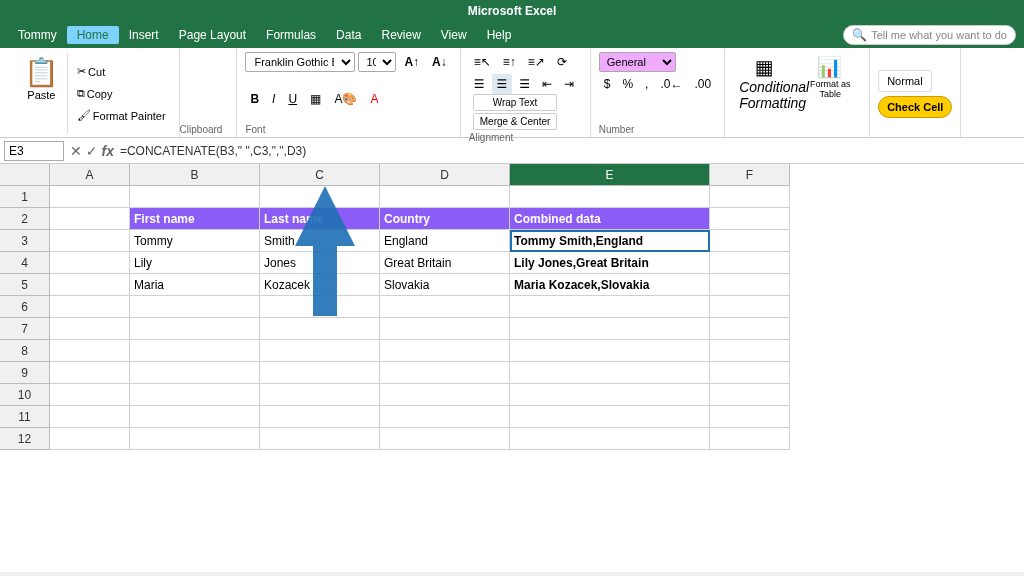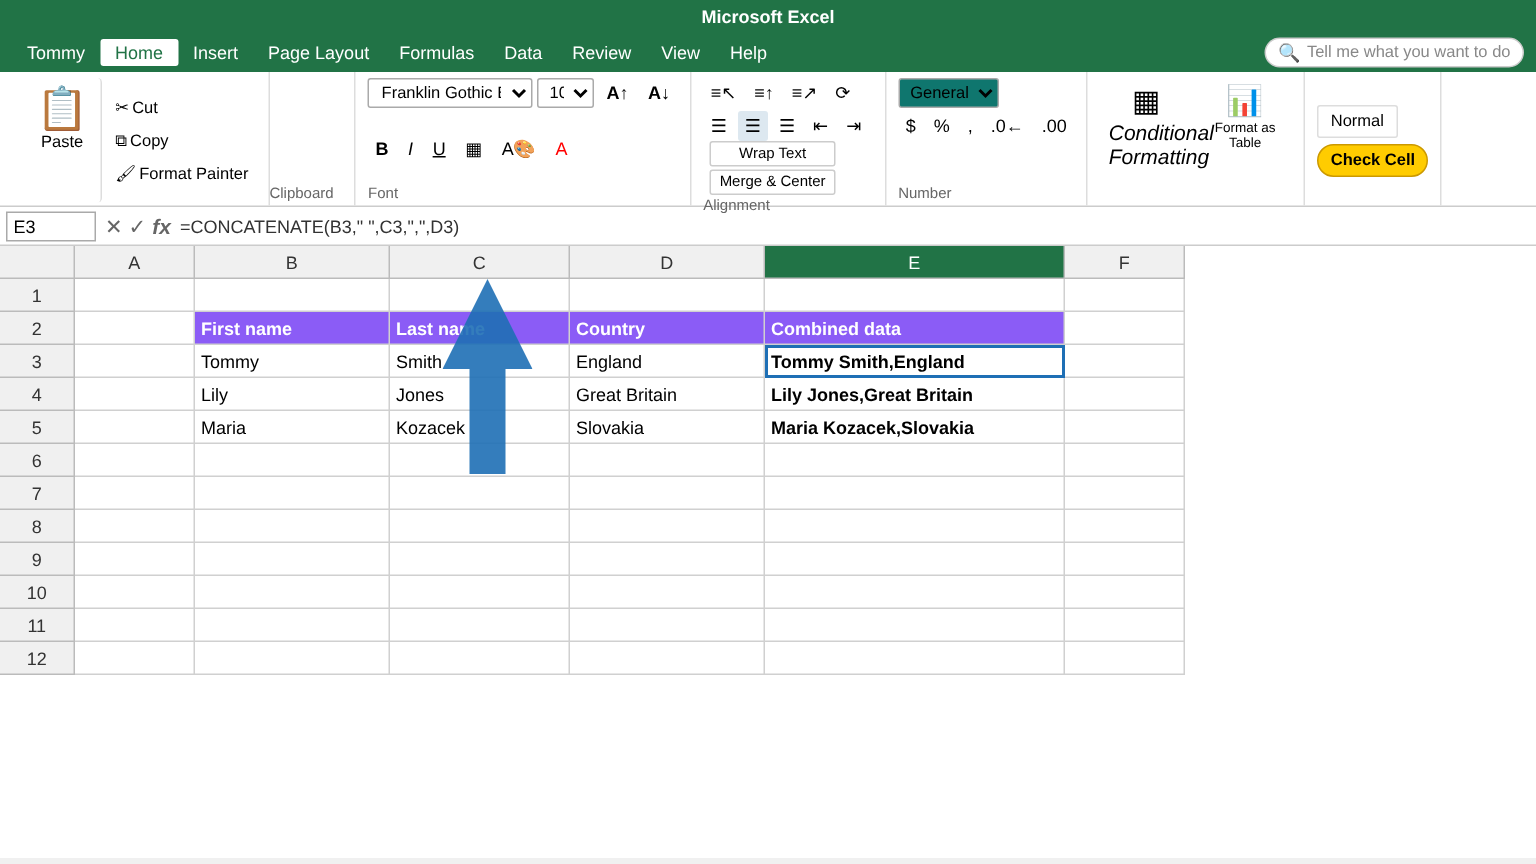--- a/index.html
+++ b/index.html
@@ -5,21 +5,21 @@
     * { box-sizing: border-box; margin: 0; padding: 0; }
     body { font-family: 'Segoe UI', Arial, sans-serif; font-size: 12px; background: #f0f0f0; overflow: hidden; }
 
     
     .menu-bar {
       display: flex; align-items: center;
       background: #217346; color: white;
       padding: 2px 8px; height: 26px; font-size: 12px;
     }
     .menu-item { padding: 2px 10px; cursor: pointer; border-radius: 2px; }
-    .menu-item.active { background: #ffffff; color: #217346; }
+    .menu-item.active { background: #7dd3fc; color: #217346; }
 
     
     .ribbon {
       background: white; border-bottom: 1px solid #ccc;
       display: flex; align-items: stretch; padding: 0 8px;
       height: 90px;
     }
     .ribbon-group {
       display: flex; flex-direction: column; align-items: center;
       justify-content: space-between;
@@ -59,21 +59,21 @@
     .underline-btn { text-decoration: underline; }
 
     
     .align-group { display: flex; flex-direction: column; gap: 2px; }
     .align-row { display: flex; gap: 2px; }
 
     
     .number-group { display: flex; flex-direction: column; gap: 2px; }
     .number-select {
       border: 1px solid #aaa; border-radius: 2px; padding: 1px 3px;
-      font-size: 11px; height: 20px; width: 67px; background: #0f766e;
+      font-size: 11px; height: 20px; width: 77px; background: #f0abfc;
     }
     .style-box {
       border: 1px solid #ddd; padding: 4px 8px; font-size: 11px;
       cursor: pointer; border-radius: 2px;
     }
     .normal-box { background: white; }
     .check-cell-box { background: #ffcc00; border-color: #cc9900; font-weight: bold; border-radius: 11px; }
 
     
     .formula-bar {

